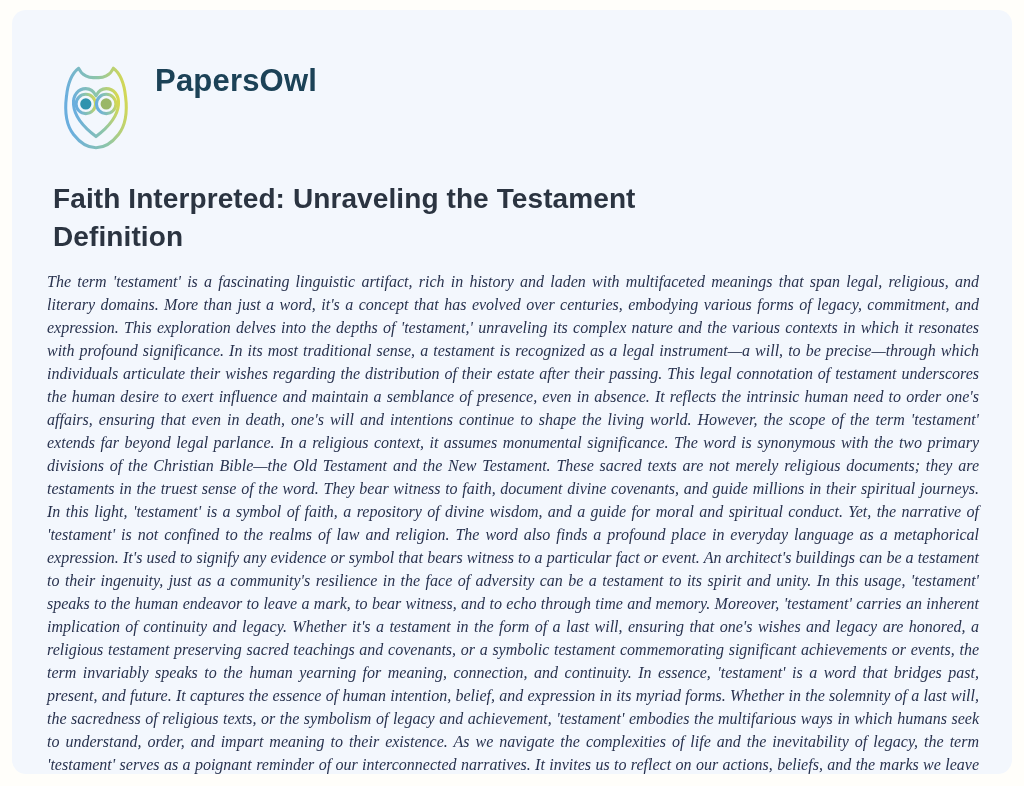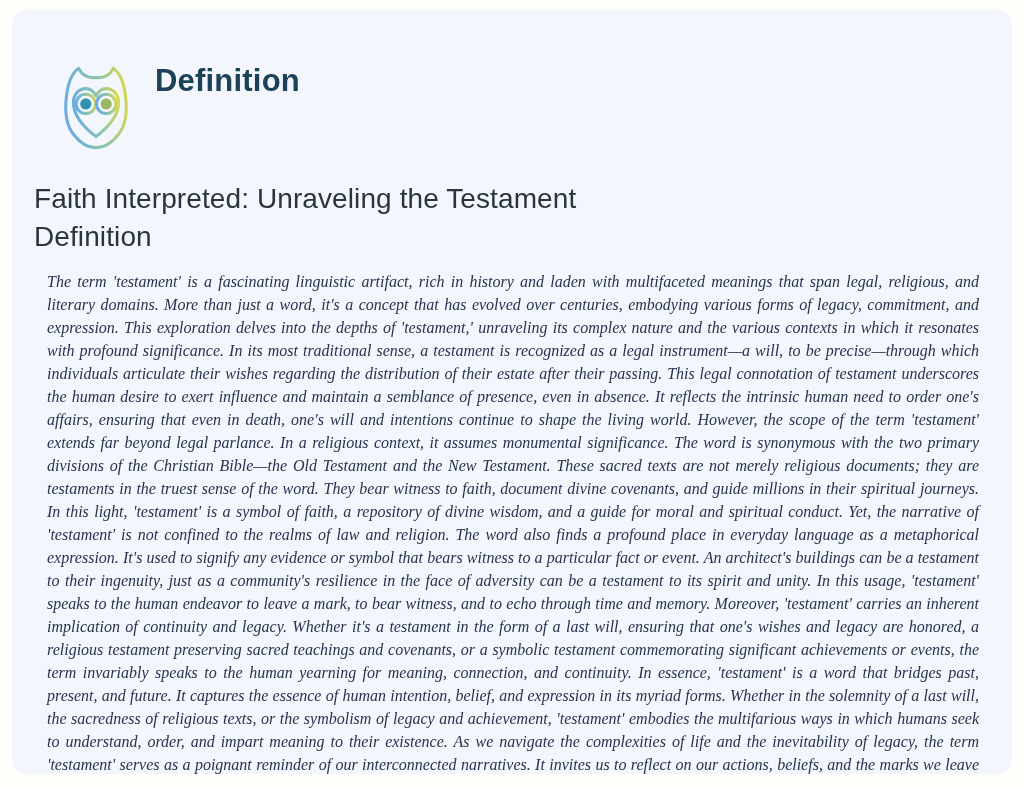--- a/index.html
+++ b/index.html
@@ -48,24 +48,24 @@
     cursor:pointer;
   }
   .url{
     margin-top:6px;
     font-size:17px;
     color:var(--url-text);
     letter-spacing:0.2px;
     cursor:pointer;
   }
   .page-title{
-    margin:22px 35px 0 22px;
+    margin:22px 35px 0 41px;
     max-width:625px;
     font-size:28px;
-    font-weight:400;
+    font-weight:700;
     line-height:38px;
     color:var(--title-text);
     letter-spacing:0.1px;
   }
   .article-body{
     margin:14px 35px 0 35px;
     width:932px;
     font-family:"Liberation Serif", serif;
     font-size:16px;
     line-height:23px;
@@ -96,21 +96,21 @@
           <circle cx="40" cy="47" r="9.5"></circle>
           <circle cx="60" cy="47" r="9.5"></circle>
           <path d="M50,57 L50,65"></path>
         </g>
         <circle cx="40" cy="47" r="5.5" fill="#2f93ae"></circle>
         <circle cx="60" cy="47" r="5.5" fill="#9ab768"></circle>
       </svg>
     </a>
 
     <div class="brand-block">
-      <div class="brand">Definition</div>
+      <div class="brand">PapersOwl</div>
     </div>
 
   </header>
 
   <h1 class="page-title">Faith Interpreted: Unraveling the Testament Definition</h1>
 
   <p class="article-body">The term 'testament' is a fascinating linguistic artifact, rich in history and laden with multifaceted meanings that span legal, religious, and literary domains. More than just a word, it's a concept that has evolved over centuries, embodying various forms of legacy, commitment, and expression. This exploration delves into the depths of 'testament,' unraveling its complex nature and the various contexts in which it resonates with profound significance. In its most traditional sense, a testament is recognized as a legal instrument—a will, to be precise—through which individuals articulate their wishes regarding the distribution of their estate after their passing. This legal connotation of testament underscores the human desire to exert influence and maintain a semblance of presence, even in absence. It reflects the intrinsic human need to order one's affairs, ensuring that even in death, one's will and intentions continue to shape the living world. However, the scope of the term 'testament' extends far beyond legal parlance. In a religious context, it assumes monumental significance. The word is synonymous with the two primary divisions of the Christian Bible—the Old Testament and the New Testament. These sacred texts are not merely religious documents; they are testaments in the truest sense of the word. They bear witness to faith, document divine covenants, and guide millions in their spiritual journeys. In this light, 'testament' is a symbol of faith, a repository of divine wisdom, and a guide for moral and spiritual conduct. Yet, the narrative of 'testament' is not confined to the realms of law and religion. The word also finds a profound place in everyday language as a metaphorical expression. It's used to signify any evidence or symbol that bears witness to a particular fact or event. An architect's buildings can be a testament to their ingenuity, just as a community's resilience in the face of adversity can be a testament to its spirit and unity. In this usage, 'testament' speaks to the human endeavor to leave a mark, to bear witness, and to echo through time and memory. Moreover, 'testament' carries an inherent implication of continuity and legacy. Whether it's a testament in the form of a last will, ensuring that one's wishes and legacy are honored, a religious testament preserving sacred teachings and covenants, or a symbolic testament commemorating significant achievements or events, the term invariably speaks to the human yearning for meaning, connection, and continuity. In essence, 'testament' is a word that bridges past, present, and future. It captures the essence of human intention, belief, and expression in its myriad forms. Whether in the solemnity of a last will, the sacredness of religious texts, or the symbolism of legacy and achievement, 'testament' embodies the multifarious ways in which humans seek to understand, order, and impart meaning to their existence. As we navigate the complexities of life and the inevitability of legacy, the term 'testament' serves as a poignant reminder of our interconnected narratives. It invites us to reflect on our actions, beliefs, and the marks we leave on the world. In the grand tapestry of human experience, 'testament' is not just a word; it's a reflection of our collective endeavor to make our presence felt, our voices heard, and our lives</p>
 
 </div>
 

